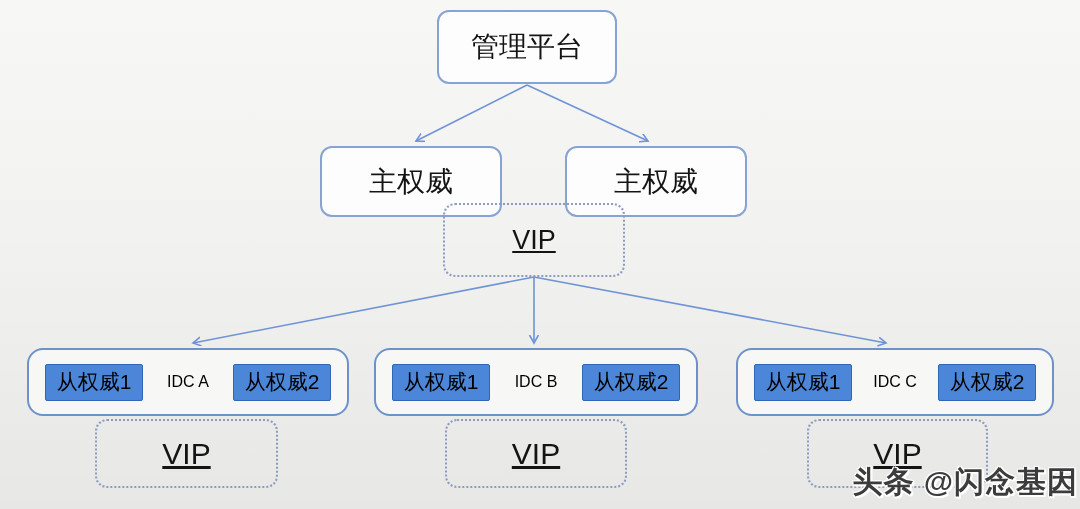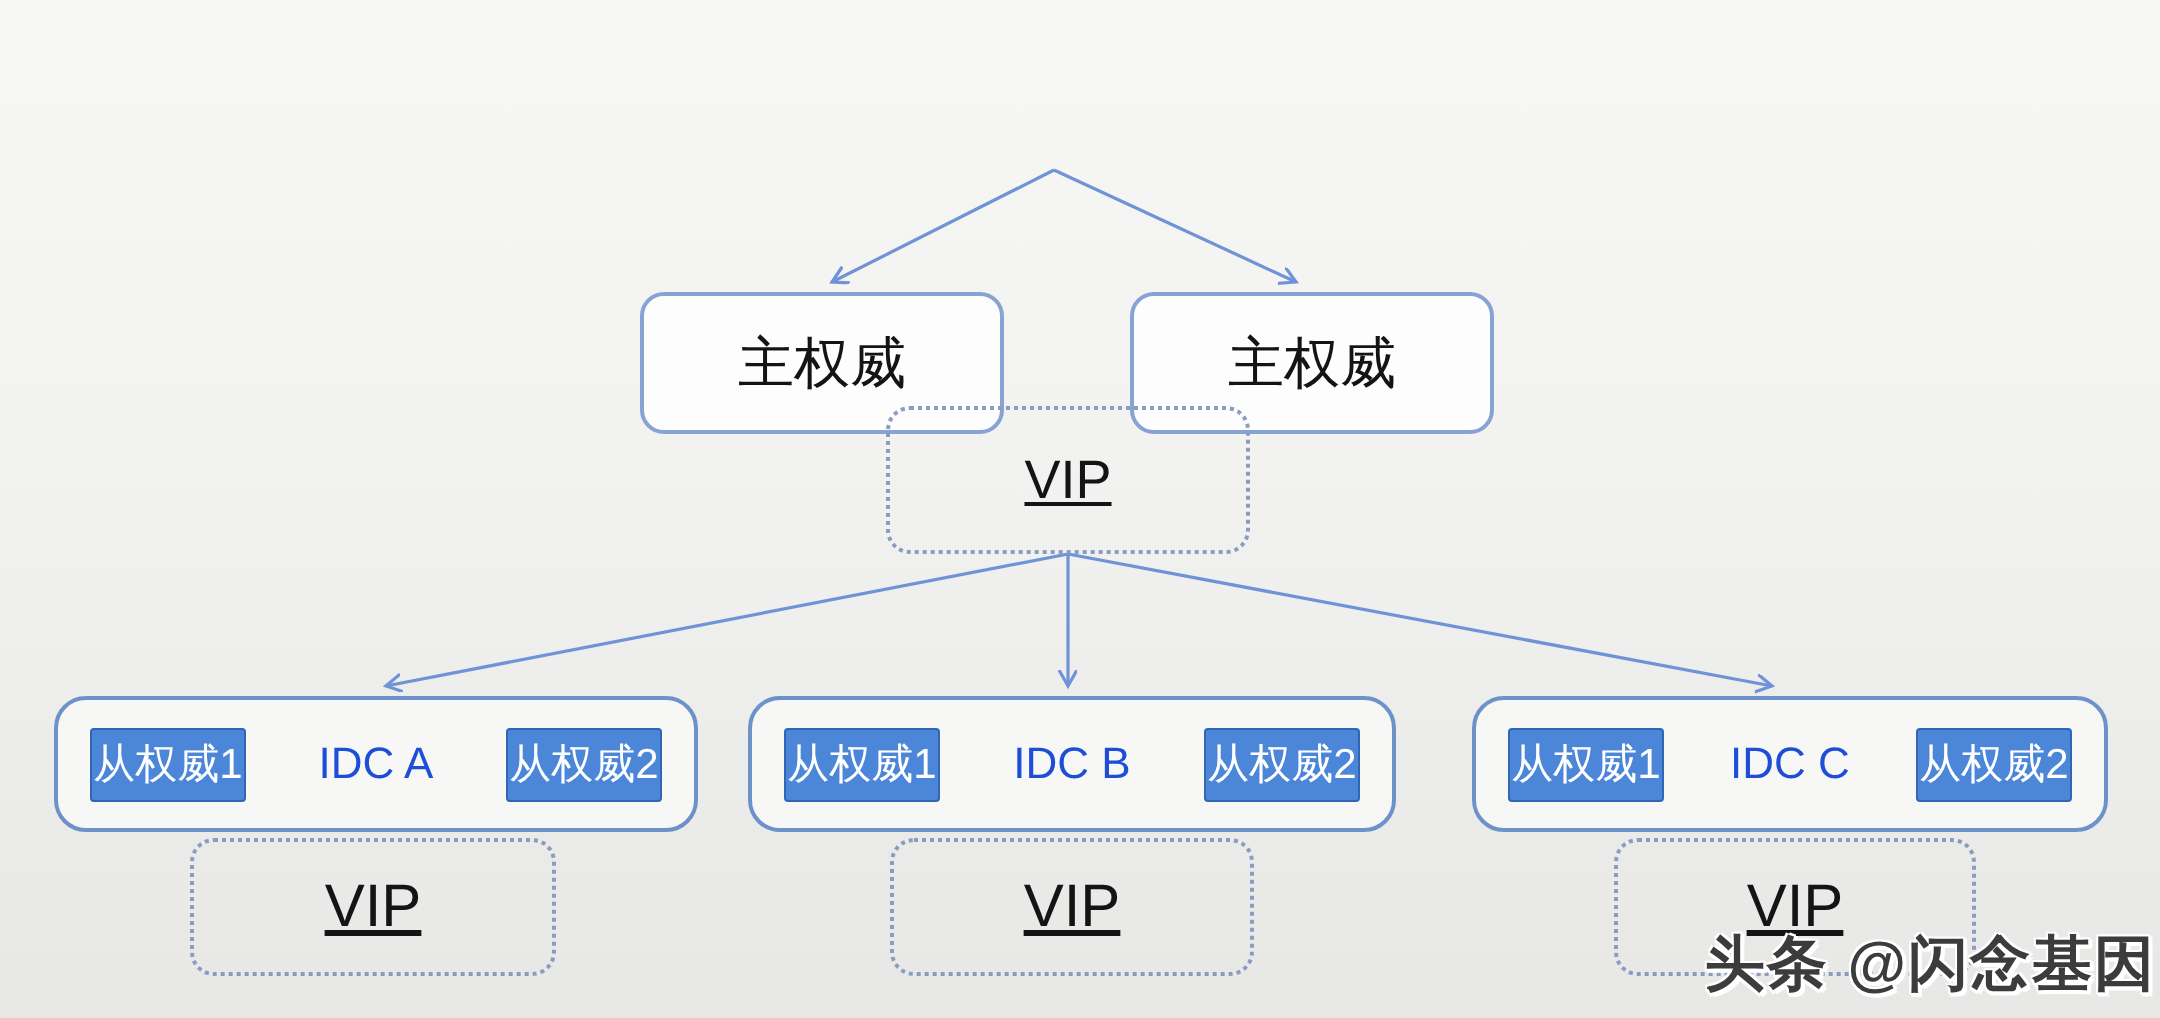--- a/index.html
+++ b/index.html
@@ -32,26 +32,26 @@
   .idc {
     position:absolute; top:348px; height:68px; box-sizing:border-box;
     background:#f7f7f6; border:2px solid #6d92ca; border-radius:16px;
     display:flex; align-items:center; justify-content:space-between;
     padding:0 16px; z-index:2;
   }
   .idc-a { left:27px;  width:322px; }
   .idc-b { left:374px; width:324px; }
   .idc-c { left:736px; width:318px; }
   .slave {
-    width:78px; height:37px; box-sizing:border-box;
+    width:98px; height:37px; box-sizing:border-box;
     background:#4b86d8; border:1.5px solid #2f66b5; border-radius:2px;
     display:flex; align-items:center; justify-content:center;
-    font-size:21px; color:#ffffff;
+    font-size:21px; color:#000000;
   }
-  .idc-label { font-size:22px; color:#1d4ed8; }
+  .idc-label { font-size:16px; color:#000000; }
   .watermark {
     position:absolute; right:2px; bottom:6px; z-index:5;
     font-size:30px; font-weight:bold; color:#3c3c3c; letter-spacing:1px;
     text-shadow:2px 2px 0 #fff,-1px -1px 0 #fff,1px -1px 0 #fff,-1px 1px 0 #fff,2px 0 0 #fff,0 2px 0 #fff;
     margin-left:10px;
   }
 </style>
 </head>
 <body>
 
@@ -65,20 +65,23 @@
     </defs>
     <g stroke="#6f93d6" stroke-width="1.6" fill="none">
       <line x1="527" y1="85" x2="416" y2="141" marker-end="url(#arrow)"></line>
       <line x1="527" y1="85" x2="648" y2="141" marker-end="url(#arrow)"></line>
       <line x1="534" y1="277" x2="193" y2="343" marker-end="url(#arrow)"></line>
       <line x1="534" y1="277" x2="534" y2="343" marker-end="url(#arrow)"></line>
       <line x1="534" y1="277" x2="886" y2="343" marker-end="url(#arrow)"></line>
     </g>
   </svg>
 
+  <div class="node node-root">
+    <span>管理平台</span>
+  </div>
 
   <div class="node node-p1">
     <span>主权威</span>
   </div>
 
   <div class="node node-p2">
     <span>主权威</span>
   </div>
 
   <div class="vip vip-top">

